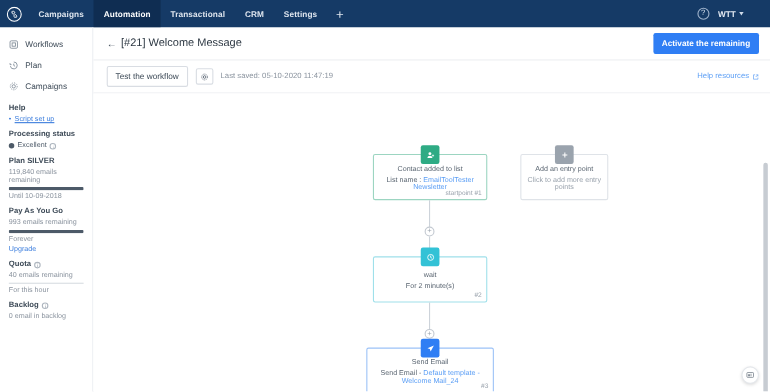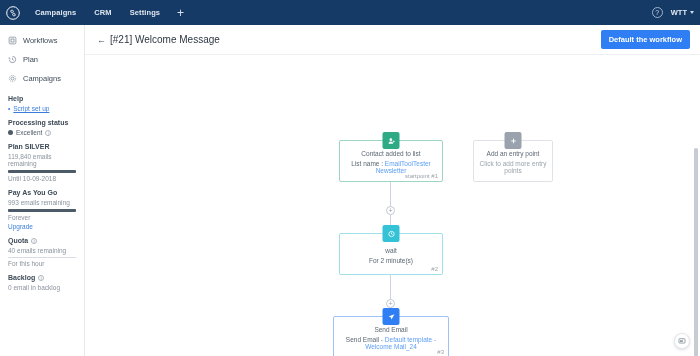--- a/index.html
+++ b/index.html
@@ -29,21 +29,21 @@
     color: #dfe6ef; font-size: 7.5px; font-weight: bold;
     letter-spacing: .1px; white-space: nowrap; cursor: pointer;
   }
   .nav-item.active { background: #0f2d52; color: #ffffff; }
   .nav-plus {
     display:flex; align-items:center; padding: 0 8px;
     color:#dfe6ef; font-size: 12px; cursor:pointer; line-height: 1;
   }
   .topnav-right {
     margin-left: auto; display: flex; align-items: center;
-    padding-right: 6px; gap: 8px;
+    padding-right: 24px; gap: 8px;
   }
   .help-circle {
     width: 11px; height: 11px; border-radius: 50%;
     border: 1px solid #9fb3cc; color: #cfdbe9;
     font-size: 7px; display: flex; align-items: center; justify-content: center;
     cursor: pointer;
   }
   .user-menu {
     color: #e3eaf3; font-size: 7.5px; font-weight: bold;
     display:flex; align-items:center; gap:3px; cursor:pointer;
@@ -202,20 +202,26 @@
       <svg viewBox="0 0 16 16" width="14" height="14">
         <circle cx="8" cy="8" r="7.2" fill="none" stroke="#ffffff" stroke-width="1.1"></circle>
         <path d="M5 5.6c2 -1.6 4.2 -.4 3.2 1.3c-1 1.7 -3.2 .5 -2.2 -1.3" fill="none" stroke="#ffffff" stroke-width="1"></path>
         <path d="M11 10.4c-2 1.6 -4.2 .4 -3.2 -1.3c1 -1.7 3.2 -.5 2.2 1.3" fill="none" stroke="#ffffff" stroke-width="1"></path>
       </svg>
     </div>
     <div class="nav-items">
       <div class="nav-item">
           <span>Campaigns</span>
         </div>
+      <div class="nav-item active">
+          <span>Automation</span>
+        </div>
+      <div class="nav-item">
+          <span>Transactional</span>
+        </div>
       <div class="nav-item">
           <span>CRM</span>
         </div>
       <div class="nav-item">
           <span>Settings</span>
         </div>
       <div class="nav-plus">+</div>
     </div>
     <div class="topnav-right">
       <div class="help-circle">?</div>
@@ -313,23 +319,40 @@
       </div>
       <div class="side-sub">0 email in backlog</div>
     </div>
   </div>
 
   <div class="main">
 
     <div class="page-head">
       <span class="back-arrow">←</span>
       <span class="page-title">[#21] Welcome Message</span>
-      <button class="btn-primary">Default the workflow</button>
-    </div>
-
+      <button class="btn-primary">Activate the remaining</button>
+    </div>
+
+    <div class="toolbar">
+      <button class="btn-ghost">Test the workflow</button>
+      <button class="btn-icon">
+        <svg viewBox="0 0 12 12" width="8" height="8">
+            <circle cx="6" cy="6" r="1.8" fill="none" stroke="#4d5a68" stroke-width="1.1"></circle>
+            <circle cx="6" cy="6" r="4" fill="none" stroke="#4d5a68" stroke-width="1.1" stroke-dasharray="1.3 1.3"></circle>
+          </svg>
+      </button>
+      <span class="saved-txt">Last saved: 05-10-2020 11:47:19</span>
+      <span class="help-res">
+        <span>Help resources</span>
+        <svg viewBox="0 0 12 12" width="6" height="6">
+            <path d="M5 2H2v8h8V7" fill="none" stroke="#5b9ef5" stroke-width="1.2"></path>
+            <path d="M7 2h3v3M10 2L6 6" fill="none" stroke="#5b9ef5" stroke-width="1.2"></path>
+          </svg>
+      </span>
+    </div>
 
     <div class="canvas">
 
       <div class="node" style="left:254px; top:55px; width:104px; height:42px; border:1px solid #9cd5c1;">
         <div class="node-badge" style="background:#2eab84;">
           <svg viewBox="0 0 12 12">
               <circle cx="5" cy="4" r="2" fill="#fff"></circle>
               <path d="M1.6 10c0-2 1.6-3.2 3.4-3.2S8.4 8 8.4 10z" fill="#fff"></path>
               <path d="M9.2 5.2v3M7.7 6.7h3" stroke="#fff" stroke-width="1"></path>
             </svg>

